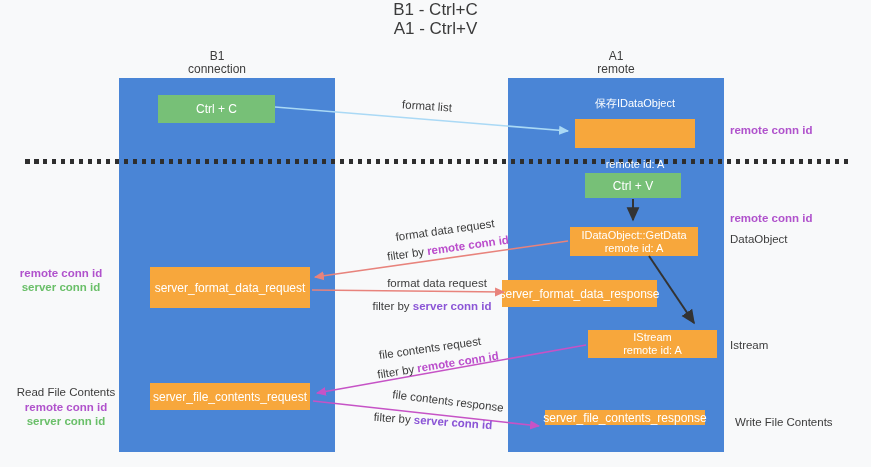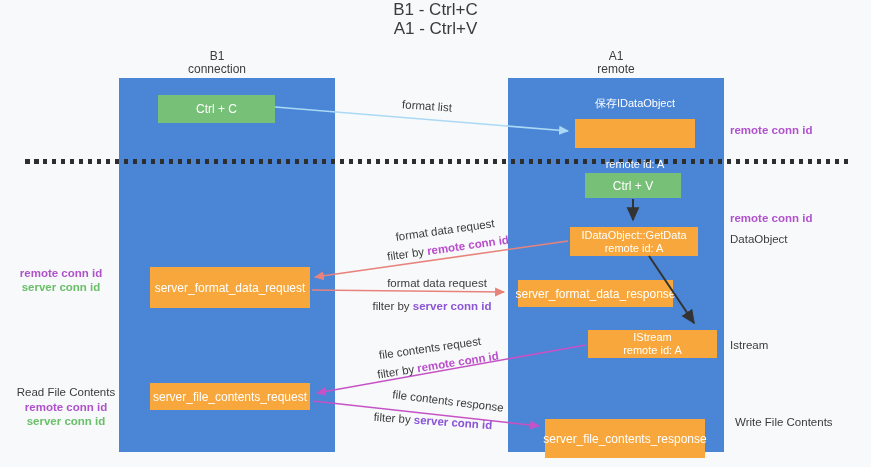--- a/index.html
+++ b/index.html
@@ -69,34 +69,34 @@
 
   <div class="node orange two" style="left:570px; top:227px; width:128px; height:29px;">
     <span>IDataObject::GetData</span>
     <span>remote id: A</span>
   </div>
 
   <div class="node orange" style="left:150px; top:267px; width:160px; height:41px;">
     <span>server_format_data_request</span>
   </div>
 
-  <div class="node orange" style="left:518px; top:280px; width:155px; height:27px;">
+  <div class="node orange" style="left:502px; top:280px; width:155px; height:27px;">
     <span>server_format_data_response</span>
   </div>
 
   <div class="node orange two" style="left:588px; top:330px; width:129px; height:28px;">
     <span>IStream</span>
     <span>remote id: A</span>
   </div>
 
   <div class="node orange" style="left:150px; top:383px; width:160px; height:27px;">
     <span>server_file_contents_request</span>
   </div>
 
-  <div class="node orange" style="left:545px; top:419px; width:160px; height:39px;">
+  <div class="node orange" style="left:545px; top:410px; width:160px; height:15px;">
     <span>server_file_contents_response</span>
   </div>
 
   <svg class="overlay" width="871" height="467" viewBox="0 0 871 467">
     <defs>
       <marker id="m-blue" viewBox="0 0 10 10" refX="8" refY="5" markerWidth="7" markerHeight="7" orient="auto">
         <path d="M0,1 L9,5 L0,9 z" fill="#aad9f5"></path>
       </marker>
       <marker id="m-salmon" viewBox="0 0 10 10" refX="8" refY="5" markerWidth="7" markerHeight="7" orient="auto">
         <path d="M0,1 L9,5 L0,9 z" fill="#e8837c"></path>

